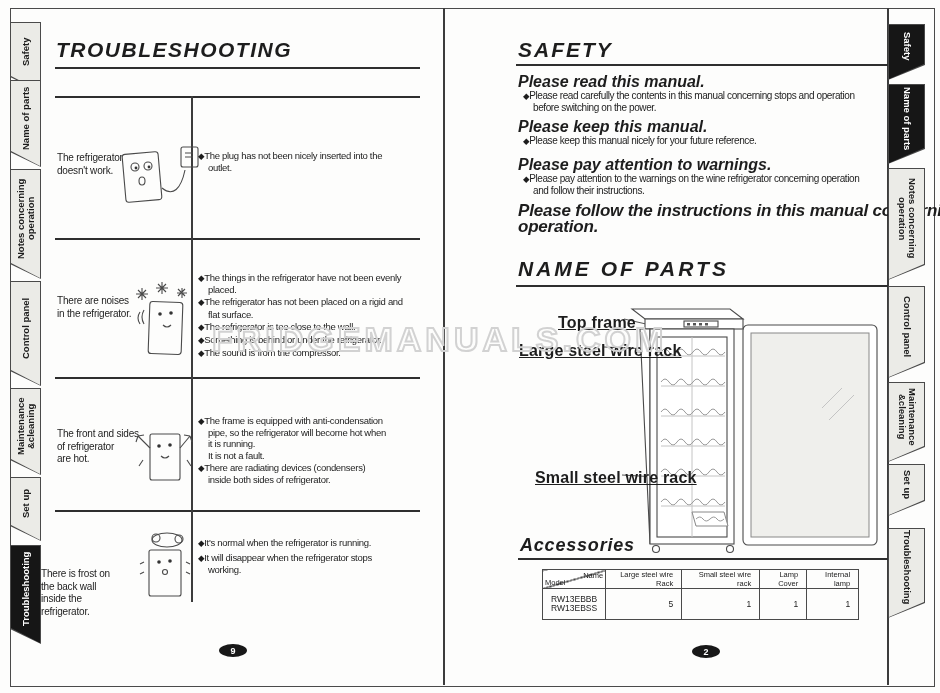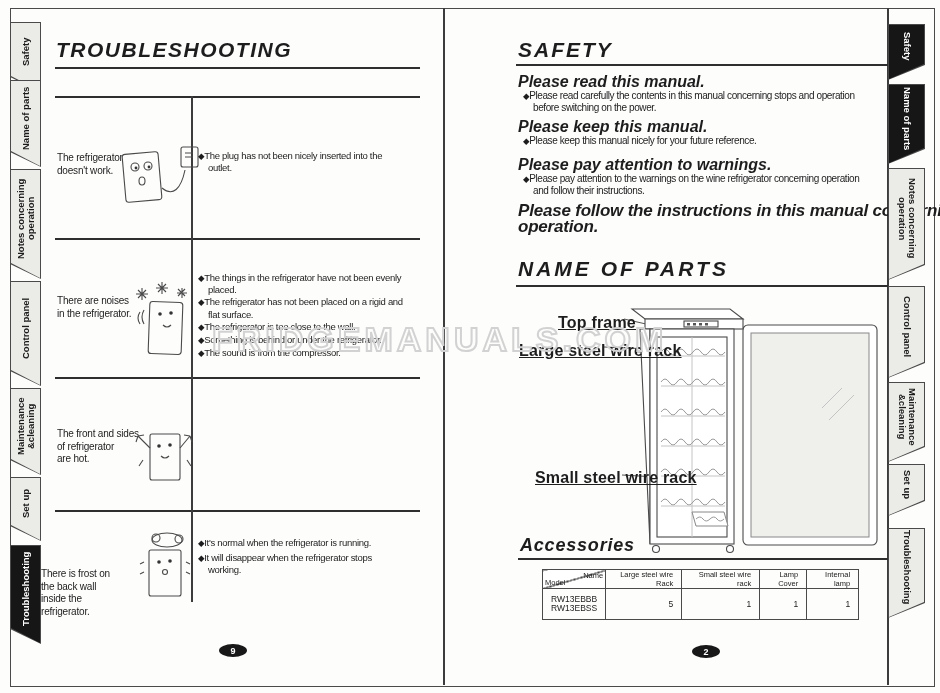--- a/index.html
+++ b/index.html
@@ -205,20 +205,26 @@
 <svg style="left:133px;top:418px;" width="62" height="70" viewBox="0 0 62 70">
   <rect class="sk" x="17" y="16" width="30" height="46" rx="2"></rect>
   <path class="sk" d="M17 30 L5 18 M5 18 l-2 6 M5 18 l6 -1"></path>
   <path class="sk" d="M47 30 L57 18 M57 18 l2 6 M57 18 l-6 -1"></path>
   <path class="sk" d="M10 42 l-4 6 M54 42 l4 6"></path>
   <circle cx="26" cy="28" r="1.8" fill="#333"></circle>
     <circle cx="37" cy="27" r="1.8" fill="#333"></circle>
   <path class="sk" d="M28 38 q4 4 8 0"></path>
 </svg>
 <div class="causes" style="left:198px;top:415px;">
+    <div class="cause"><span class="di">◆</span><span>The frame is equipped with anti-condensation
+pipe, so the refrigerator will become hot when
+it is running.
+It is not a fault.</span></div>
+    <div class="cause"><span class="di">◆</span><span>There are radiating devices (condensers)
+inside both sides of refrigerator.</span></div>
   </div>
 
 <div class="problem" style="left:41px;top:536px;width:130px;margin-top:32px;">There is frost on
 the back wall
 inside the
 refrigerator.</div>
 <svg style="left:137px;top:530px;" width="56" height="72" viewBox="0 0 56 72">
   <ellipse class="sk" cx="30" cy="10" rx="15" ry="7"></ellipse>
   <circle class="sk" cx="19" cy="8" r="4"></circle>
     <circle class="sk" cx="42" cy="9" r="4"></circle>

